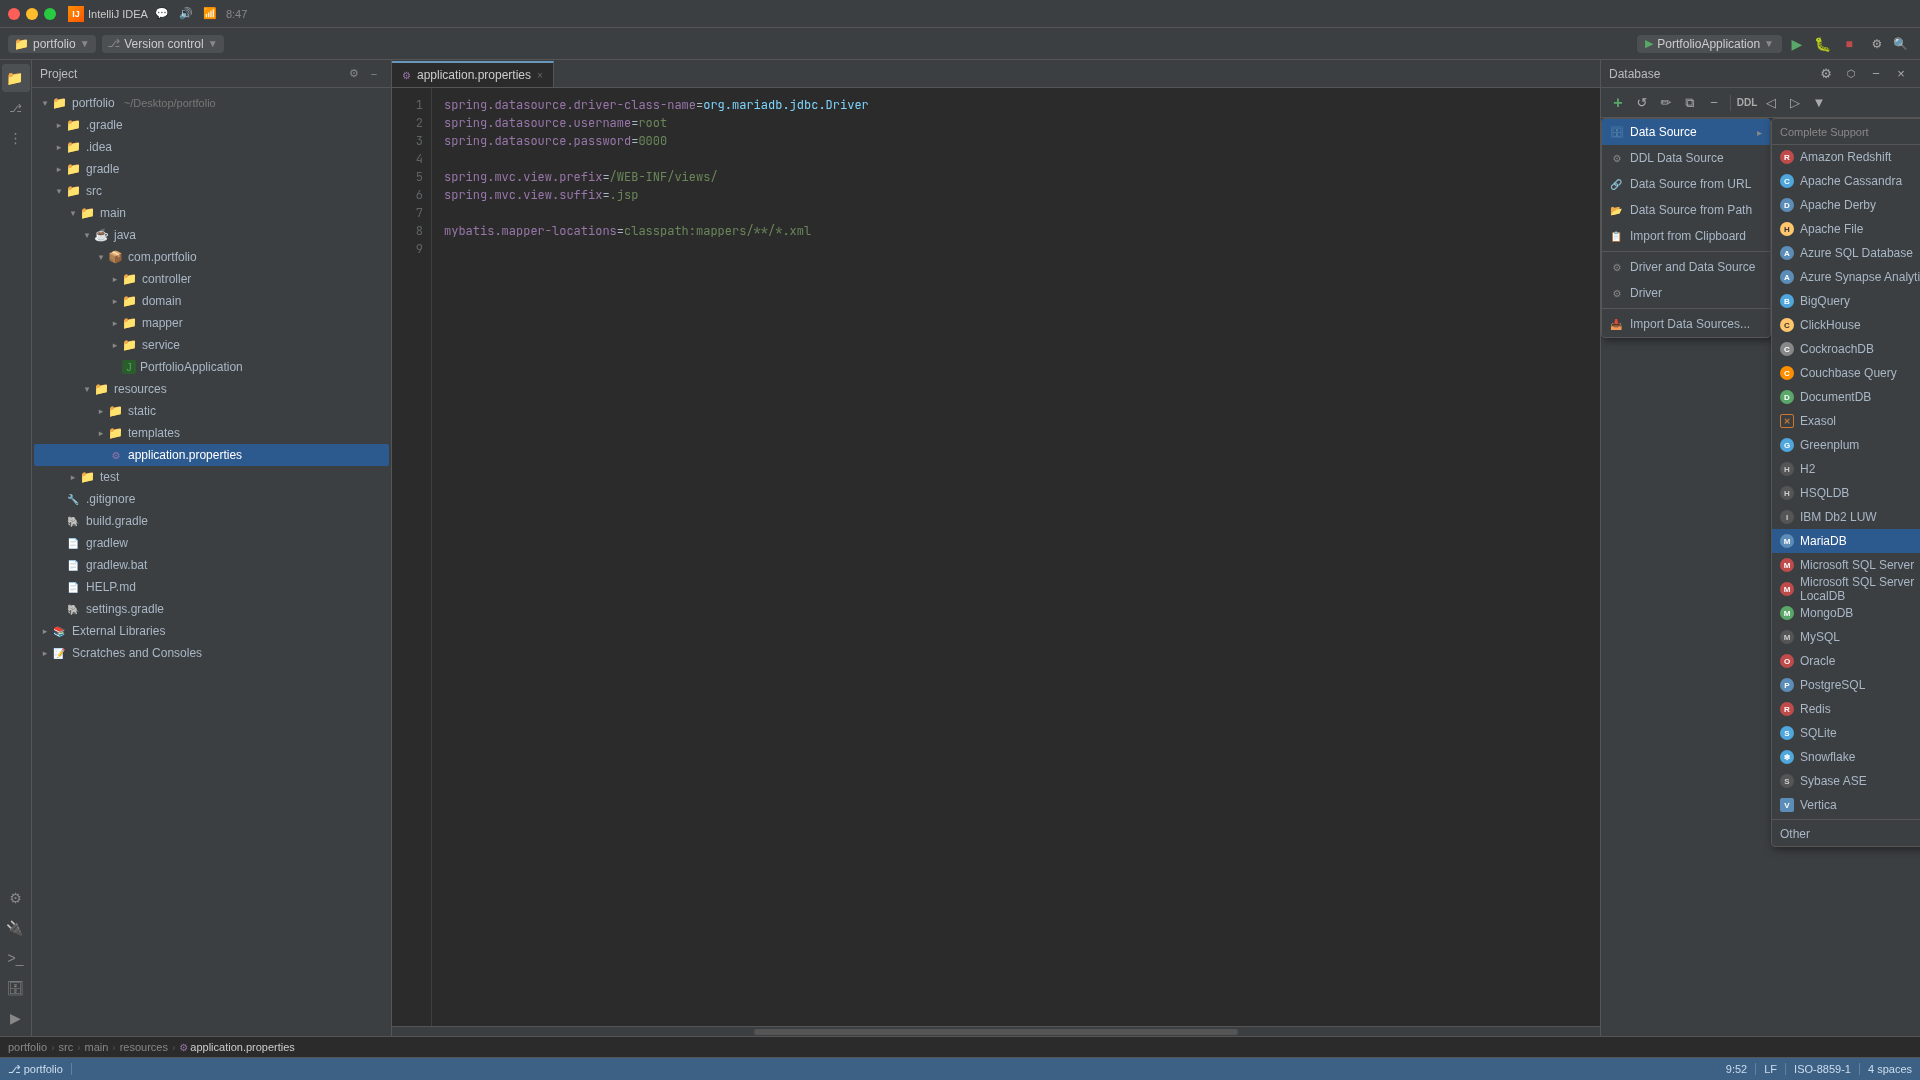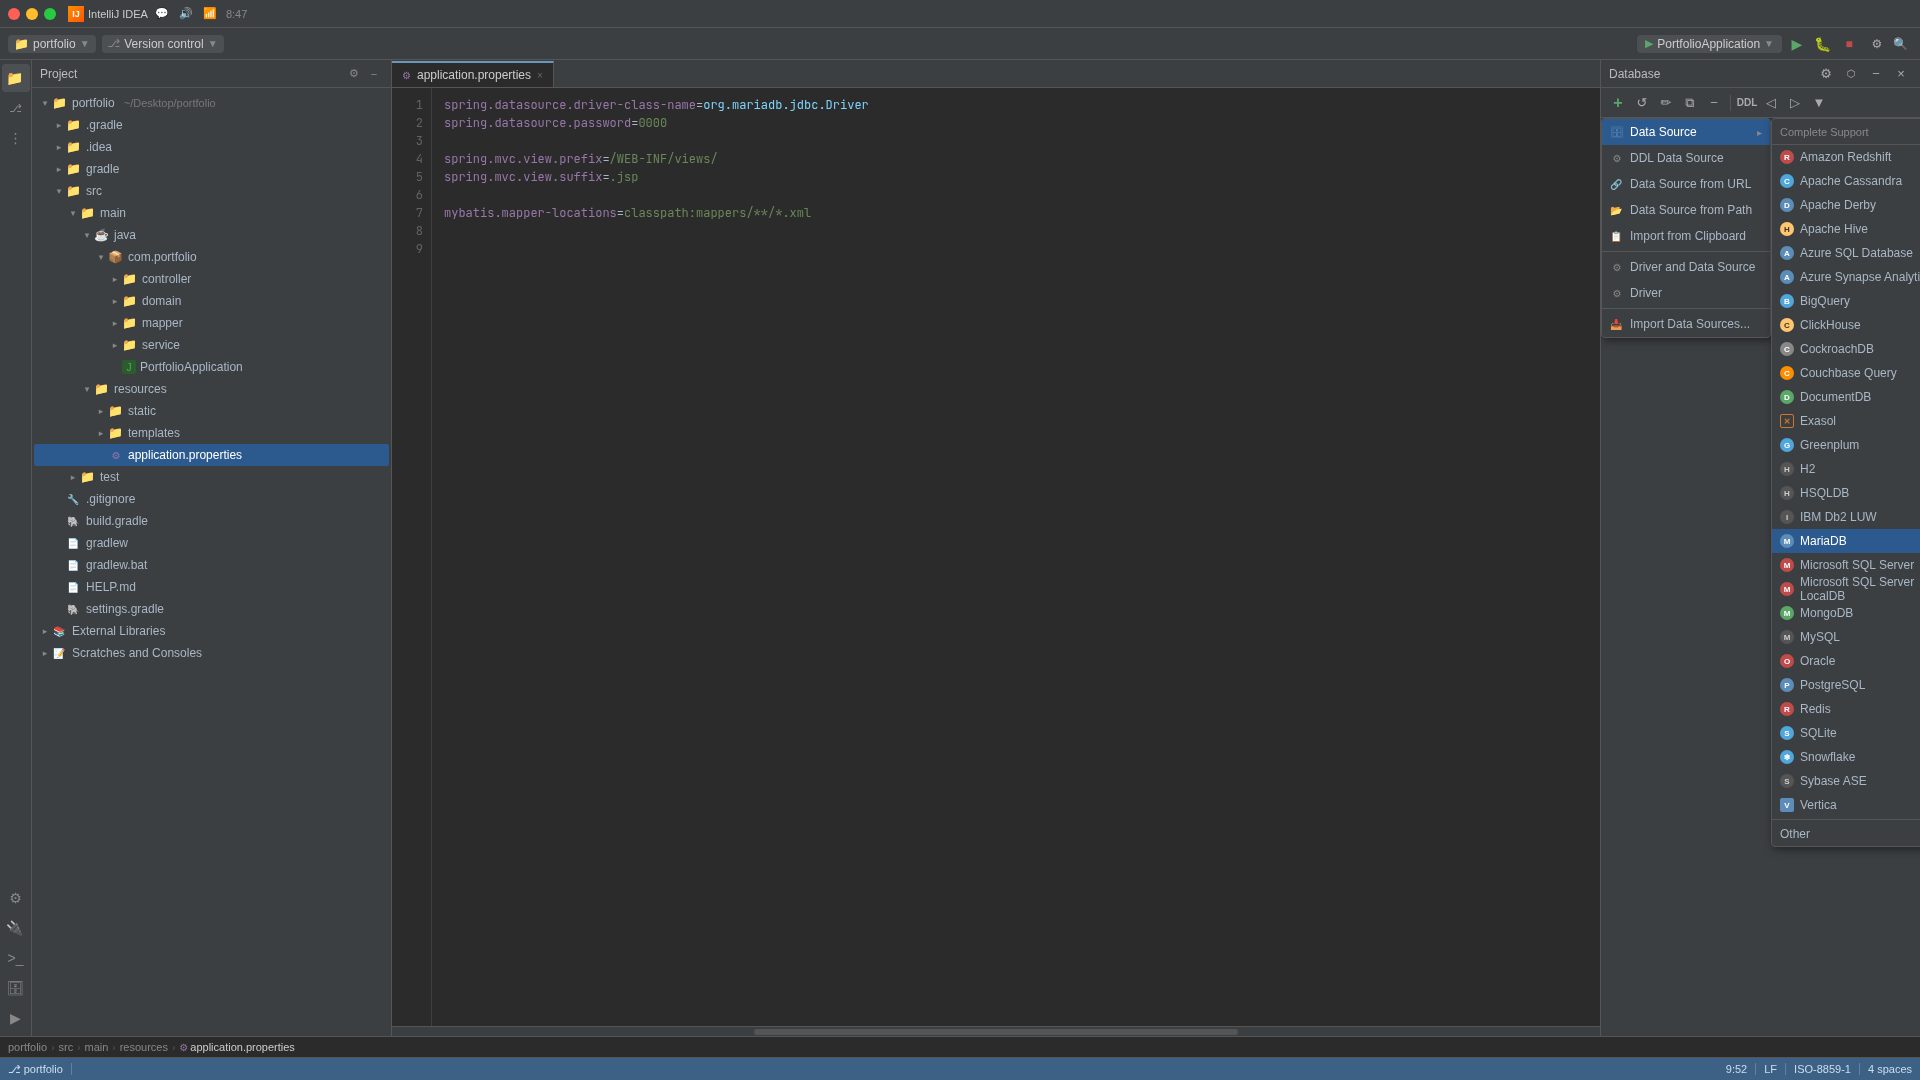--- a/index.html
+++ b/index.html
@@ -849,20 +849,23 @@
           <div class="line-num">4</div>
           <div class="line-num">5</div>
           <div class="line-num">6</div>
           <div class="line-num">7</div>
           <div class="line-num">8</div>
           <div class="line-num">9</div>
         </div>
         <div class="code-area">
           <div class="code-line">
             <span class="code-key">spring.datasource.driver-class-name</span><span class="code-plain">=</span><span class="code-class">org.mariadb.jdbc.Driver</span>
+          </div>
+          <div class="code-line">
+            <span class="code-key">spring.datasource.username</span><span class="code-plain">=</span><span class="code-value">root</span>
           </div>
           <div class="code-line">
             <span class="code-key">spring.datasource.password</span><span class="code-plain">=</span><span class="code-value">0000</span>
           </div>
           <div class="code-line">&nbsp;</div>
           <div class="code-line">
             <span class="code-key">spring.mvc.view.prefix</span><span class="code-plain">=</span><span class="code-value">/WEB-INF/views/</span>
           </div>
           <div class="code-line">
             <span class="code-key">spring.mvc.view.suffix</span><span class="code-plain">=</span><span class="code-value">.jsp</span>
@@ -951,21 +954,21 @@
         <div class="cs-item">
           <div class="db-icon-circle" style="background:#4ea6dc; color:white;">C</div>
           <span>Apache Cassandra</span>
         </div>
         <div class="cs-item">
           <div class="db-icon-circle" style="background:#5b8db8; color:white;">D</div>
           <span>Apache Derby</span>
         </div>
         <div class="cs-item">
           <div class="db-icon-circle" style="background:#ffc66d; color:#333;">H</div>
-          <span>Apache Hive</span>
+          <span>Apache File</span>
         </div>
         <div class="cs-item">
           <div class="db-icon-circle" style="background:#5b8db8; color:white;">A</div>
           <span>Azure SQL Database</span>
         </div>
         <div class="cs-item">
           <div class="db-icon-circle" style="background:#5b8db8; color:white;">A</div>
           <span>Azure Synapse Analytics</span>
         </div>
         <div class="cs-item">

